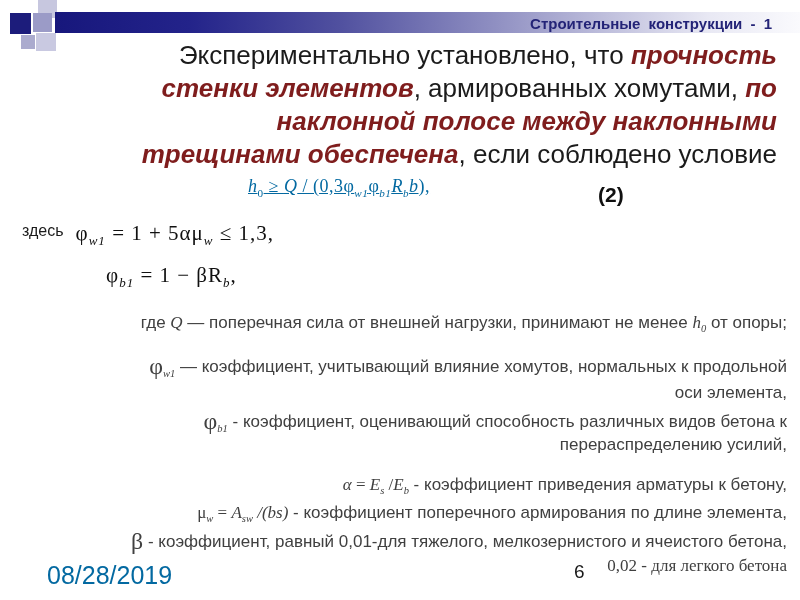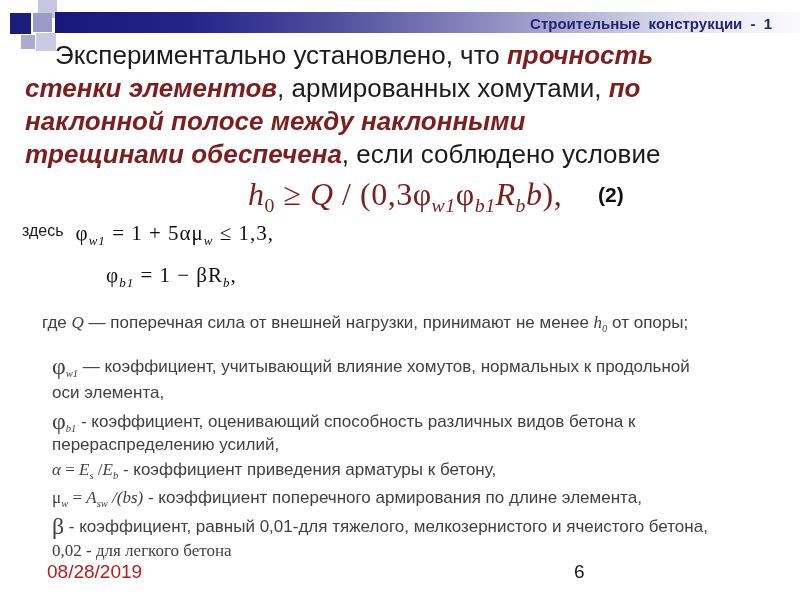--- a/index.html
+++ b/index.html
@@ -1,18 +1,18 @@
 <!DOCTYPE html>
 <html><head>
 <meta charset="utf-8">
 <style>
   html, body { margin:0; padding:0; background:#ffffff; }
   .slide {
     position:relative; width:800px; height:600px; background:#fff;
-    overflow:hidden; font-family:"Liberation Sans", sans-serif; color:#1b1b1b;
+    overflow:hidden; font-family:"Liberation Sans", sans-serif; color:#1b1b1b;text-align:right;
   }
   
   .sq { position:absolute; }
   .sq-light-top    { left:38px; top:0;    width:19px; height:18px; background:#c7c7df; }
   .sq-dark         { left:10px; top:13px; width:21px; height:21px; background:#1c1c7b; }
   .sq-mid          { left:33px; top:13px; width:19px; height:19px; background:#9b9bc7; }
   .sq-light-bottom { left:36px; top:33px; width:20px; height:18px; background:#c9c9e1; }
   .sq-mid-small    { left:21px; top:35px; width:14px; height:14px; background:#ababce; }
   .bar {
     position:absolute; left:55px; top:12px; width:745px; height:21px;
@@ -24,38 +24,38 @@
   }
   
   .intro { position:absolute; left:25px; top:39px; width:752px; font-size:26px; line-height:33px; }
   .intro-line { white-space:nowrap; }
   .intro-line.ind { text-indent:30px; }
   .em { color:#7f1d1d; font-weight:bold; font-style:italic; }
   
   .serif, .m { font-family:"Liberation Serif","DejaVu Serif",serif; }
   .i { font-style:italic; }
   sub { font-size:0.62em; line-height:0; }
-  .eq-main { position:absolute; left:248px; top:176px; font-size:32px; letter-spacing:0.5px; color:#7f1d1d; }
+  .eq-main { position:absolute; left:248px; top:176px; font-size:18px; letter-spacing:0.5px; color:#0369a1;text-decoration:underline; }
   .eq-number { position:absolute; left:598px; top:183px; font-size:21px; font-weight:bold; color:#101010; }
   .eq-row1 { position:absolute; left:22px; top:221px; white-space:nowrap; }
   .here { font-size:16px; vertical-align:4px; margin-right:12px; }
   .eq-f { font-size:21px; letter-spacing:1px; color:#101010; }
   .eq-row2 { position:absolute; left:106px; top:263px; white-space:nowrap; }
   
   .defs { position:absolute; left:42px; top:312px; width:745px; font-size:17px; line-height:22px; color:#404040; }
   .def-line { white-space:nowrap; }
   .def-line.pad { padding-left:10px; }
   .mt2  { margin-top:2px;font-family:Liberation Serif, serif; }
   .mt3  { margin-top:3px; }
   .mt5  { margin-top:21px; }
   .mt6  { margin-top:6px; }
-  .mt10 { margin-top:3px; }
+  .mt10 { margin-top:18px; }
   .big { font-size:1.4em; line-height:1; vertical-align:-0.08em; }
   
-  .footer-date { position:absolute; left:47px;  top:561px; font-size:19px; color:#b91c1c; }
+  .footer-date { position:absolute; left:47px;  top:561px; font-size:25px; color:#0369a1; }
   .footer-page { position:absolute; left:574px; top:561px; font-size:19px; color:#1a1a1a; }
 </style>
 </head>
 <body>
 
 <div class="slide">
 
   <div class="sq sq-light-top"></div>
   <div class="sq sq-dark"></div>
   <div class="sq sq-mid"></div>

